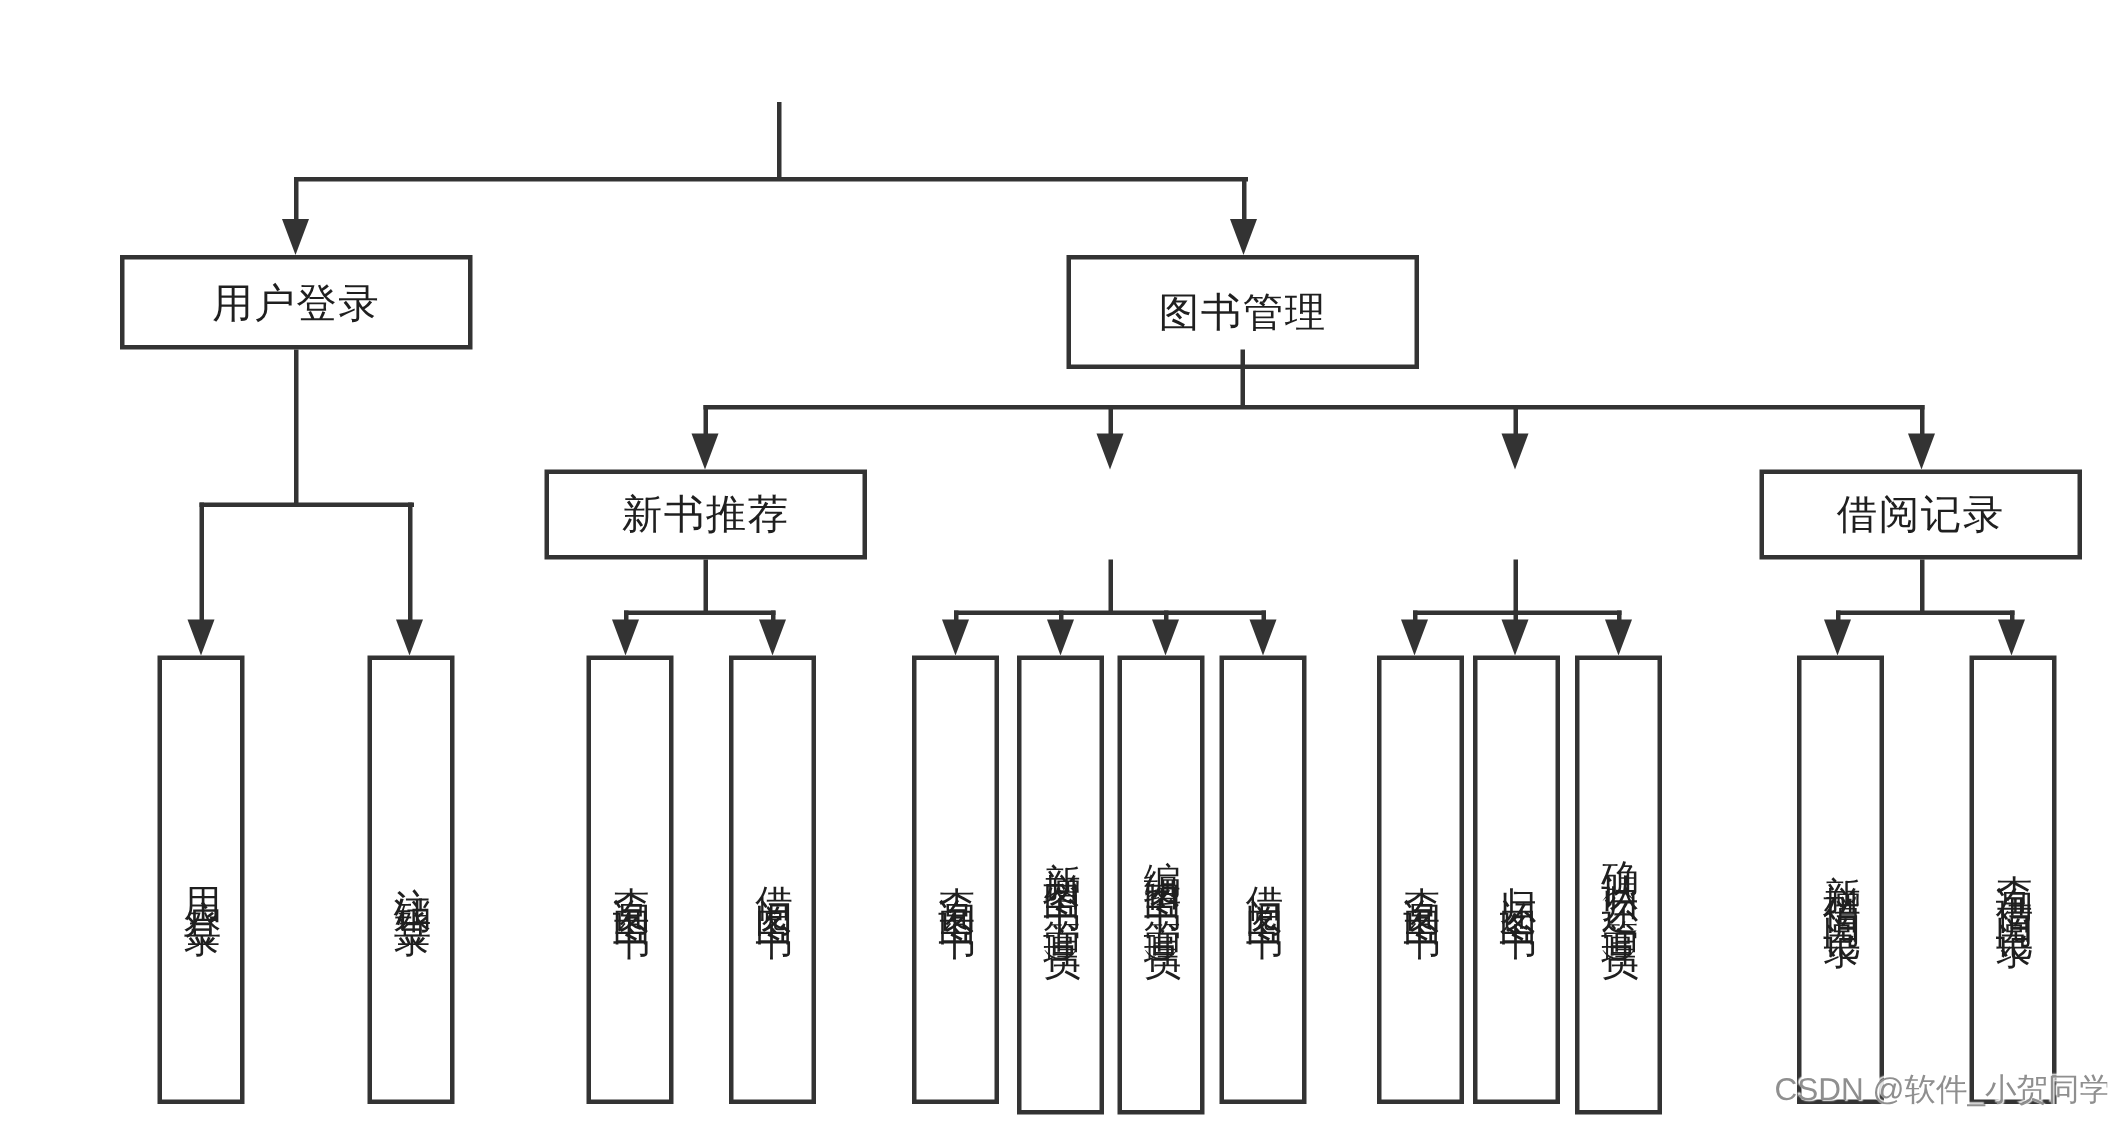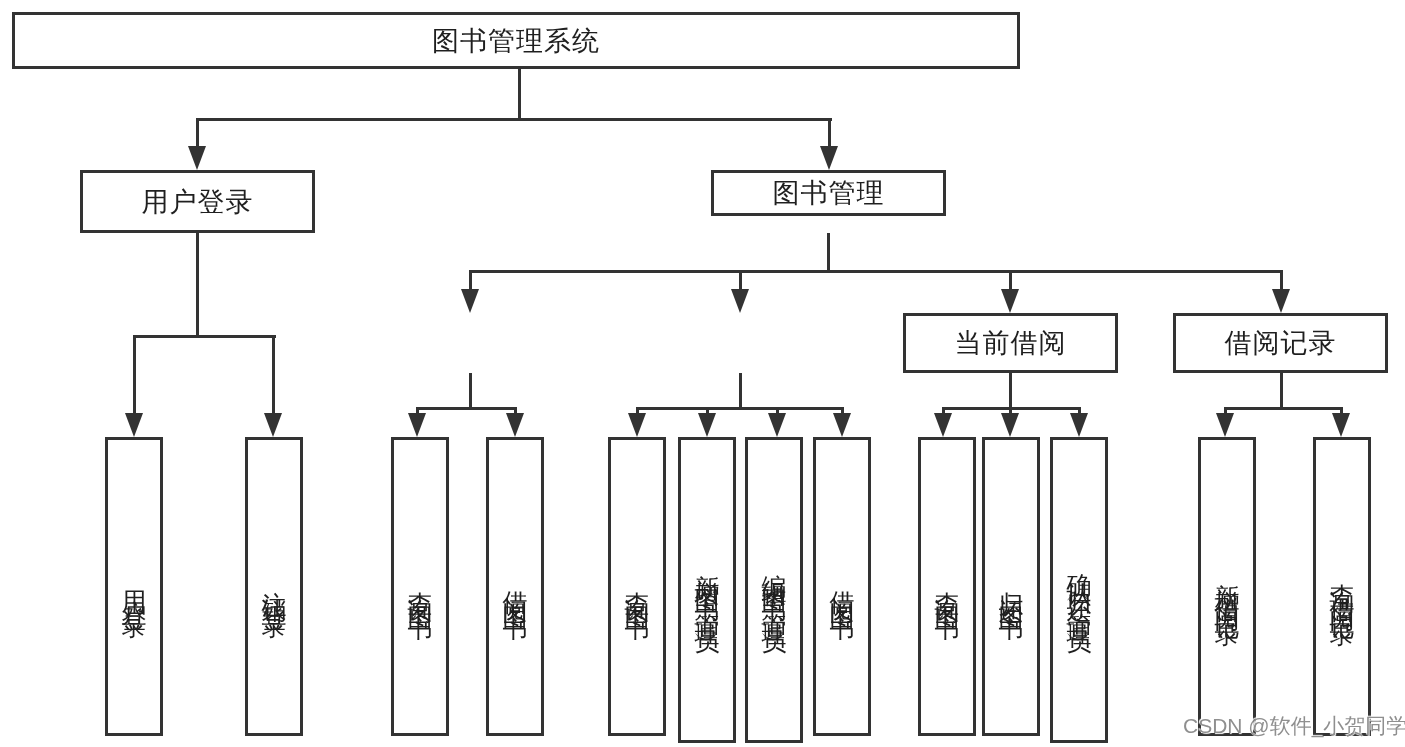--- a/index.html
+++ b/index.html
@@ -51,35 +51,32 @@
     white-space:nowrap;
     z-index:10;
     text-shadow:1px 1px 1px #ffffff, -1px -1px 1px #ffffff;
   }
 </style>
 </head>
 <body>
 
 <div id="stage">
 
-  <div class="box" style="left:12px;top:12px;width:1008px;height:57px;">
-    <span class="hlabel">图书管理系统</span>
-  </div>
 
   <div class="vline" style="left:518px;top:68px;height:52px;"></div>
   <div class="hline" style="left:196px;top:118px;width:636px;"></div>
   <div class="vline" style="left:196px;top:118px;height:32px;"></div>
   <div class="arrow" style="left:188px;top:146px;"></div>
   <div class="vline" style="left:828px;top:118px;height:32px;"></div>
   <div class="arrow" style="left:820px;top:146px;"></div>
 
   <div class="box" style="left:80px;top:170px;width:235px;height:63px;">
     <span class="hlabel">用户登录</span>
   </div>
-  <div class="box" style="left:711px;top:170px;width:235px;height:46px;align-items:center;">
+  <div class="box" style="left:711px;top:170px;width:235px;height:76px;align-items:center;">
     <span class="hlabel">图书管理</span>
   </div>
 
   <div class="vline" style="left:196px;top:233px;height:105px;"></div>
   <div class="hline" style="left:133px;top:335px;width:143px;"></div>
   <div class="vline" style="left:133px;top:335px;height:82px;"></div>
   <div class="arrow" style="left:125px;top:413px;"></div>
   <div class="vline" style="left:272px;top:335px;height:82px;"></div>
   <div class="arrow" style="left:264px;top:413px;"></div>
 
@@ -87,22 +84,22 @@
   <div class="hline" style="left:469px;top:270px;width:814px;"></div>
   <div class="vline" style="left:469px;top:270px;height:22px;"></div>
   <div class="arrow" style="left:461px;top:289px;"></div>
   <div class="vline" style="left:739px;top:270px;height:22px;"></div>
   <div class="arrow" style="left:731px;top:289px;"></div>
   <div class="vline" style="left:1009px;top:270px;height:22px;"></div>
   <div class="arrow" style="left:1001px;top:289px;"></div>
   <div class="vline" style="left:1280px;top:270px;height:22px;"></div>
   <div class="arrow" style="left:1272px;top:289px;"></div>
 
-  <div class="box" style="left:903px;top:313px;width:215px;height:60px;">
-    <span class="hlabel">当前借阅</span>
+  <div class="box" style="left:363px;top:313px;width:215px;height:60px;">
+    <span class="hlabel">新书推荐</span>
   </div>
   <div class="box" style="left:1173px;top:313px;width:215px;height:60px;">
     <span class="hlabel">借阅记录</span>
   </div>
 
   <div class="vline" style="left:469px;top:373px;height:37px;"></div>
   <div class="hline" style="left:416px;top:407px;width:101px;"></div>
   <div class="vline" style="left:416px;top:407px;height:10px;"></div>
   <div class="arrow" style="left:408px;top:413px;"></div>
   <div class="vline" style="left:514px;top:407px;height:10px;"></div>

